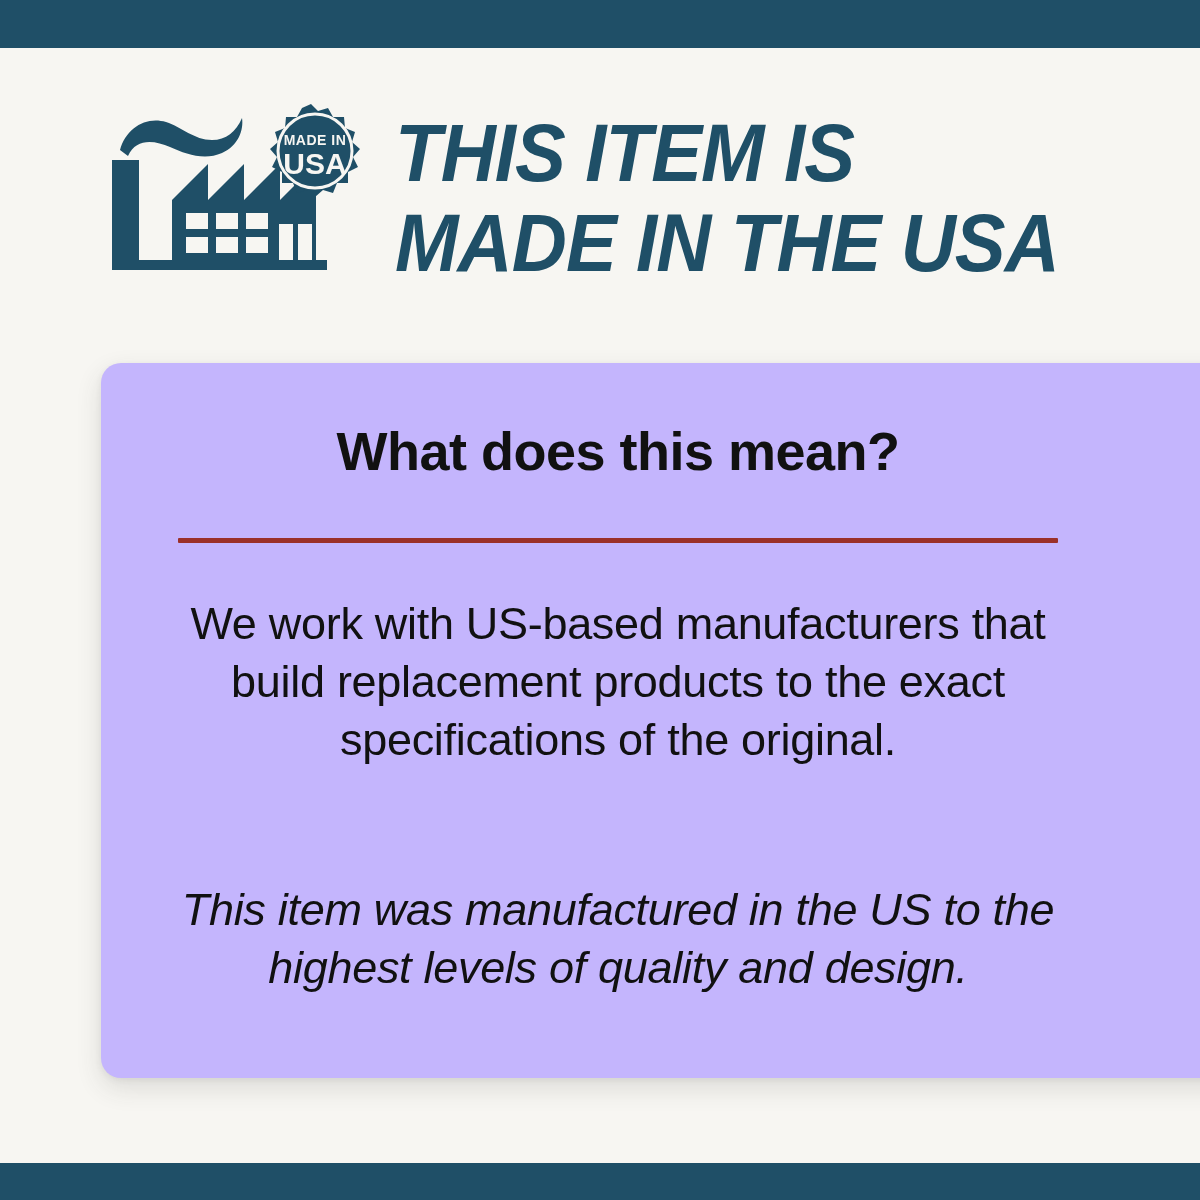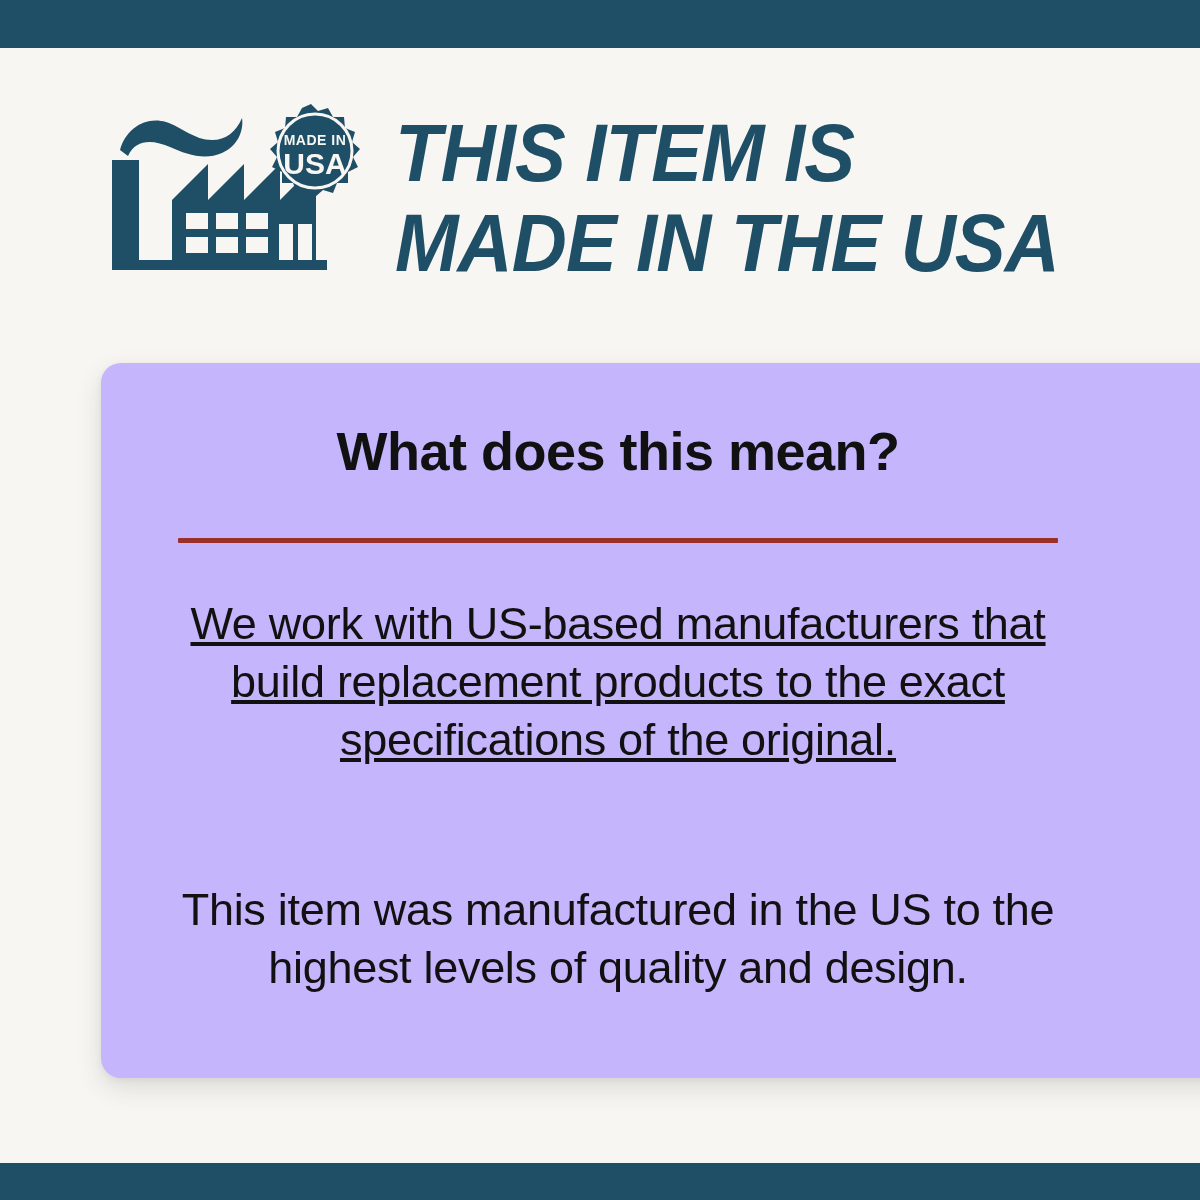--- a/index.html
+++ b/index.html
@@ -122,22 +122,22 @@
     left: 67px;
     width: 900px;
     text-align: center;
     color: #111111;
     font-family: "Liberation Sans Narrow", "Liberation Sans", sans-serif;
     font-weight: normal;
     font-size: 45px;
     line-height: 58px;
     letter-spacing: -0.3px;
   }
-  .paragraph-1 { top: 232px; text-decoration: underline; }
-  .paragraph-2 { top: 518px; }
+  .paragraph-1 { top: 232px; }
+  .paragraph-2 { top: 518px; font-style: italic; }
 
   
   svg { display: block; }
 </style>
 </head>
 <body>
 
 <div class="page">
 
   <div class="bar-top"></div>

